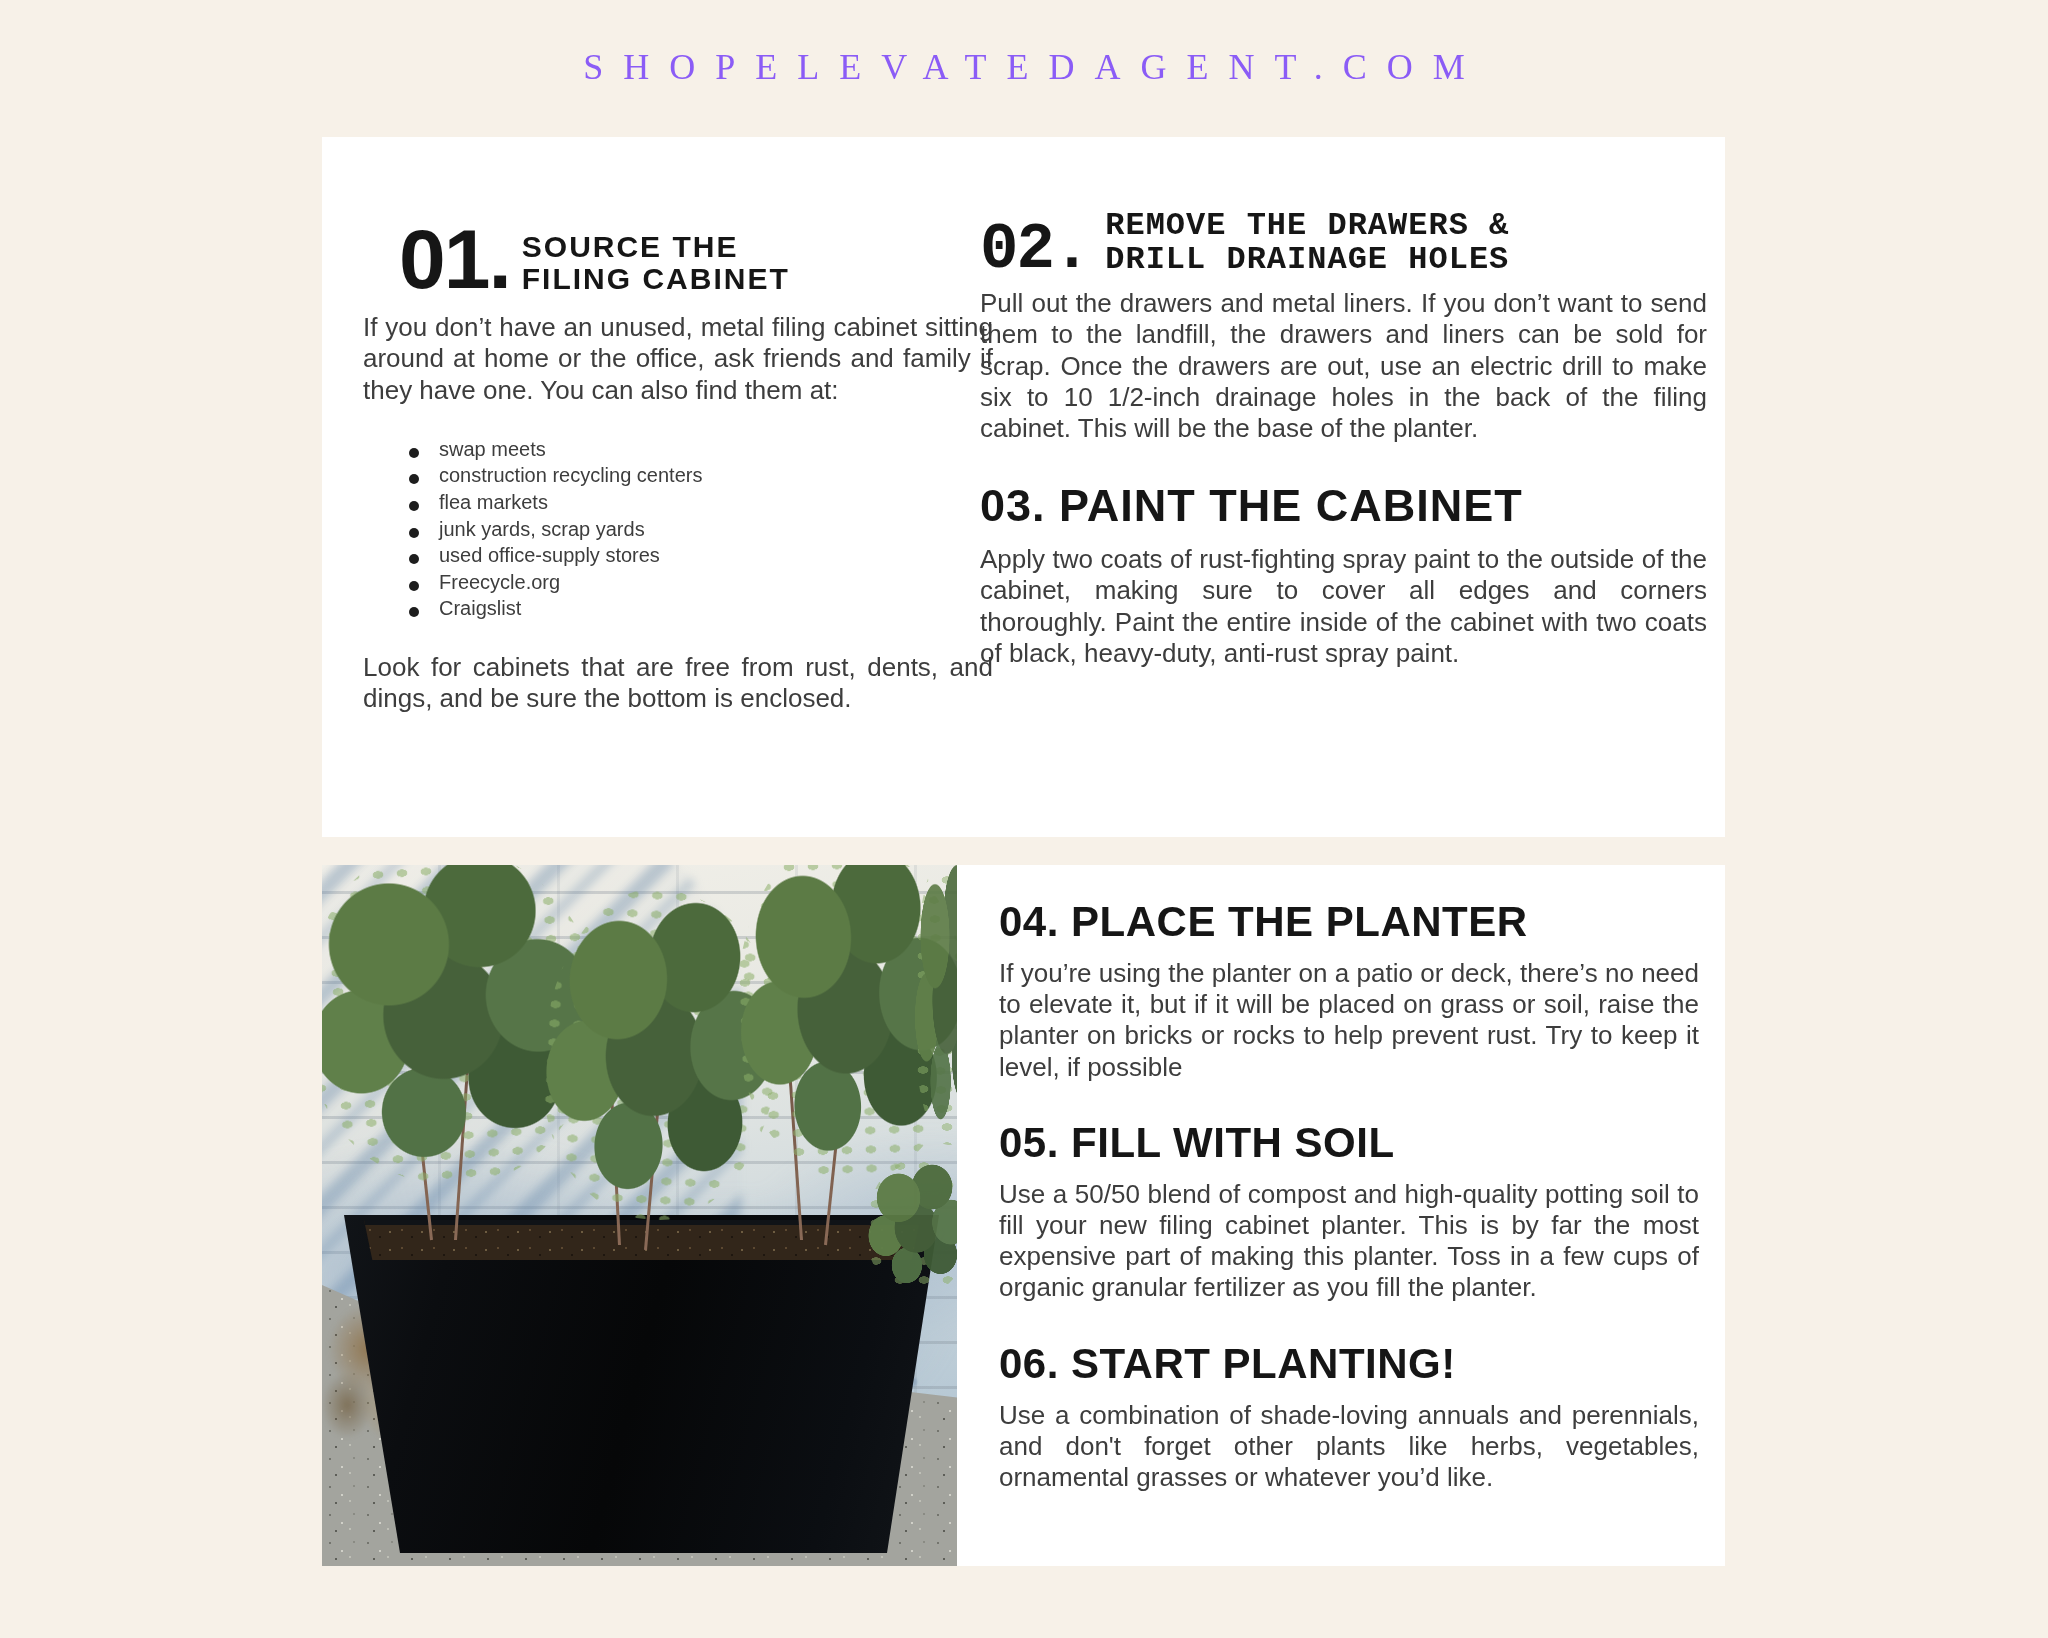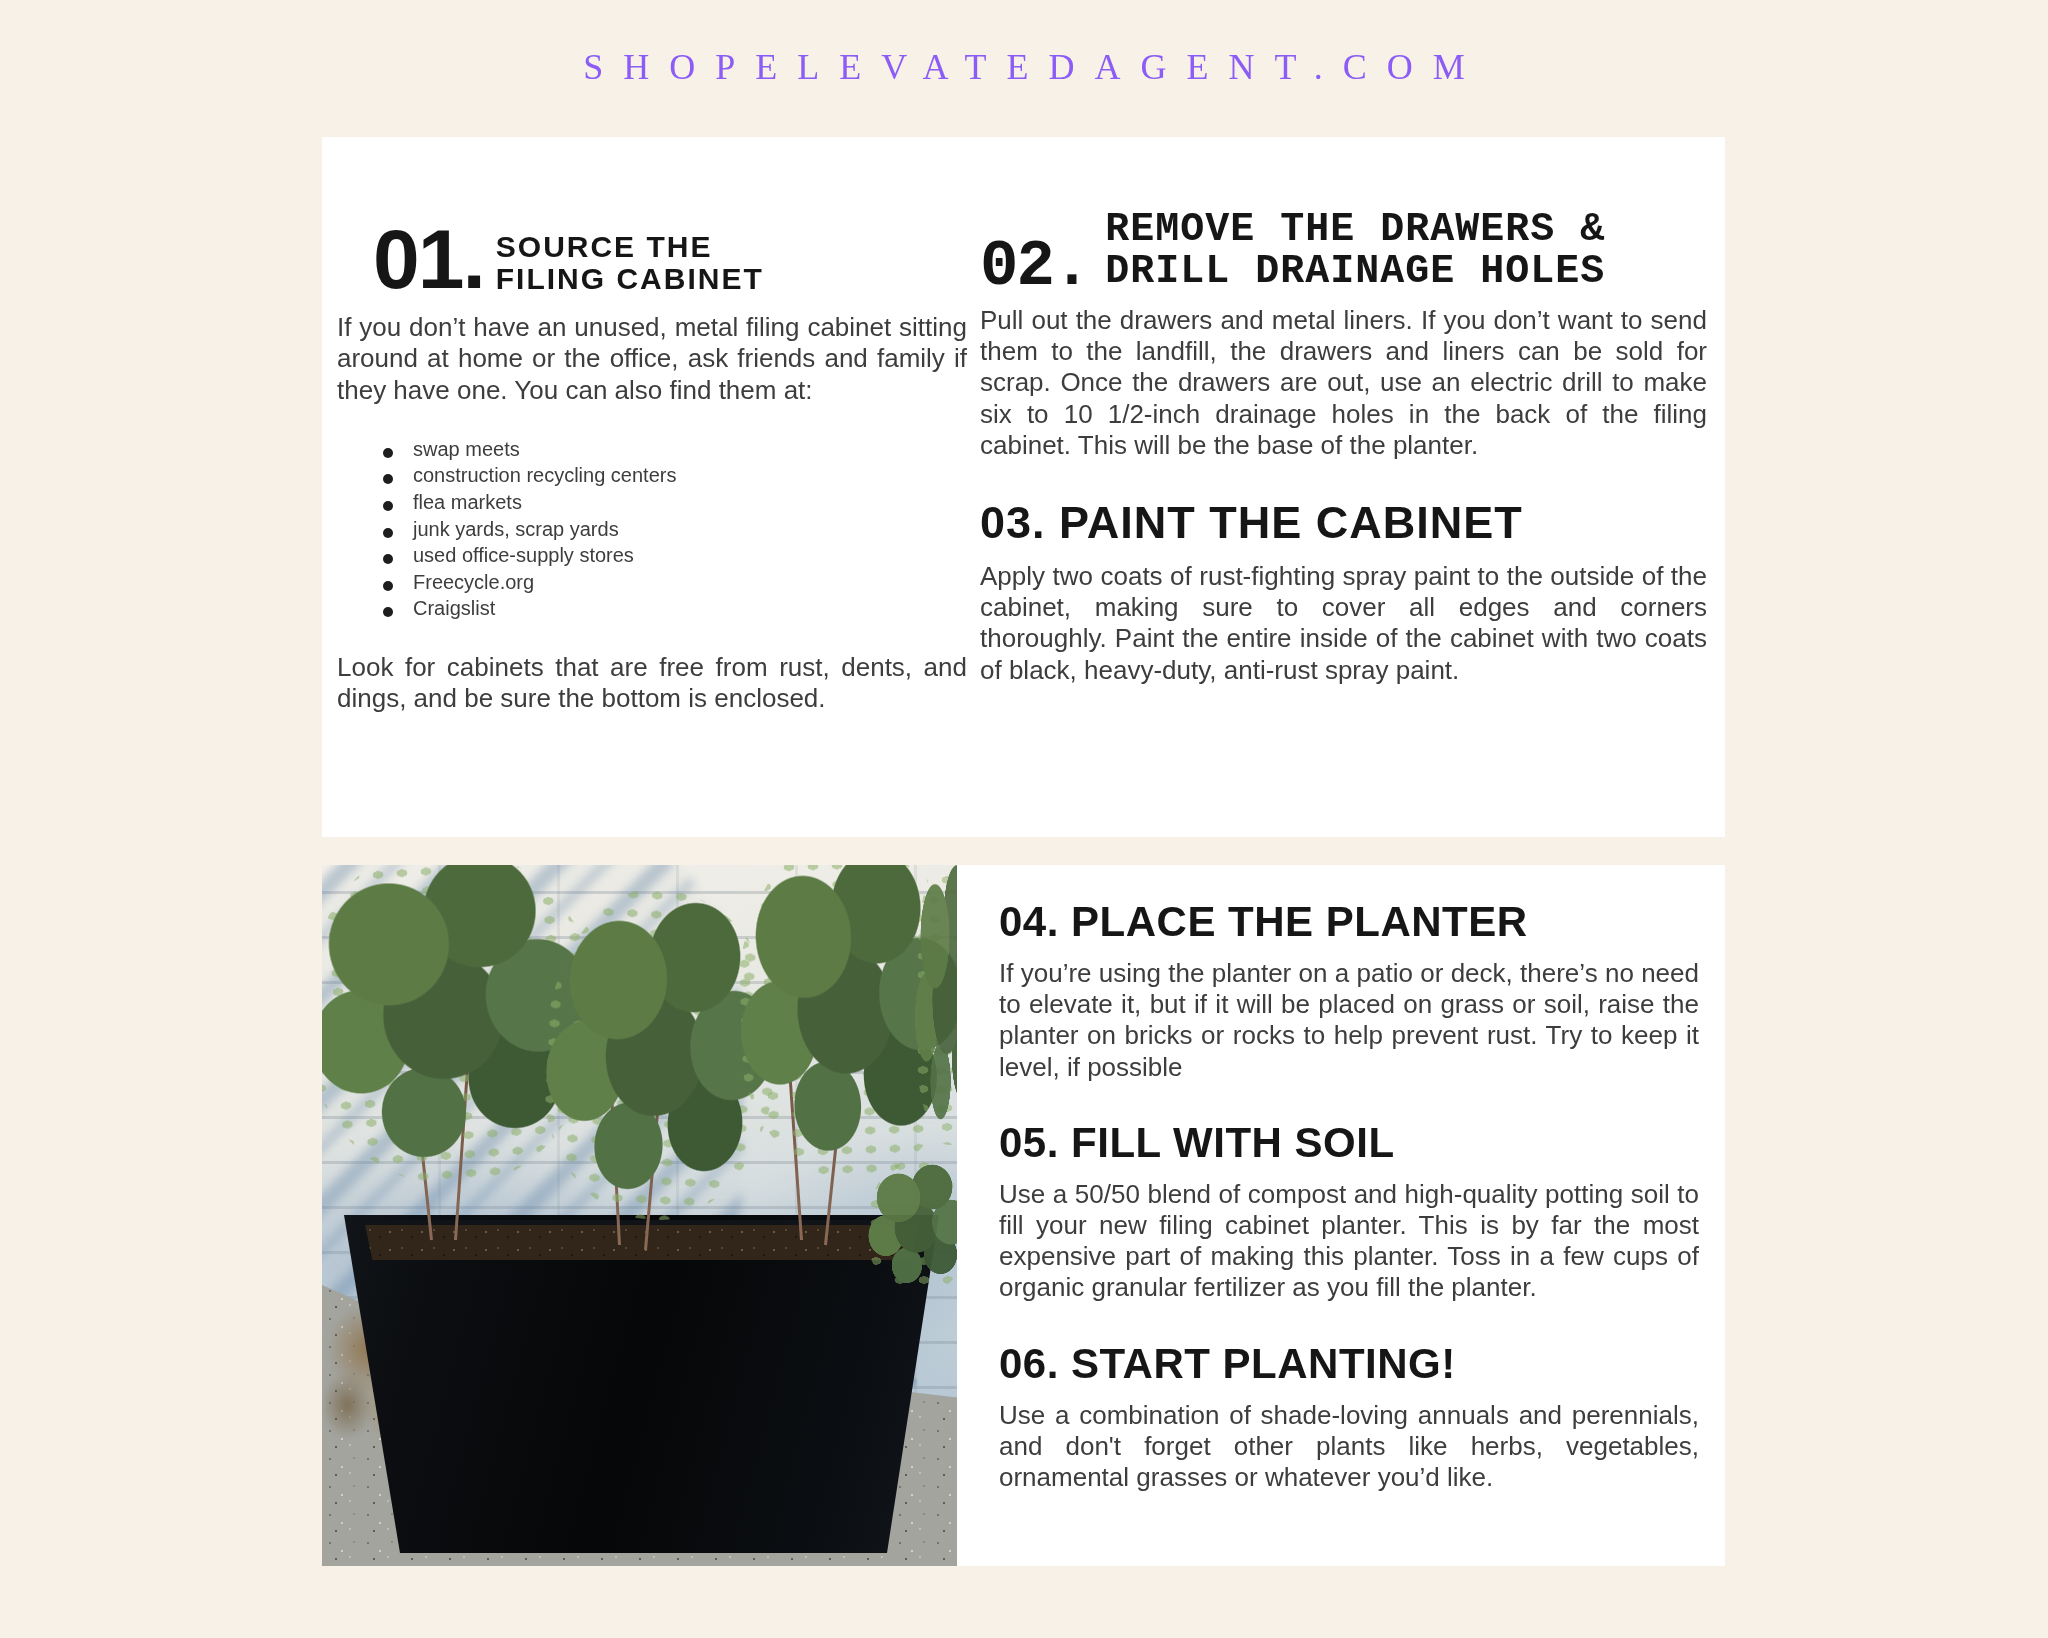--- a/index.html
+++ b/index.html
@@ -15,32 +15,32 @@
     text-align:center;
     font-family:"Liberation Serif", serif;
     font-size:36px;font-weight:400;color:#8b5cf6;
     letter-spacing:20px;text-indent:20px;
   }
   
   .card{position:absolute;background:#ffffff;}
   .card-top{left:322px;top:137px;width:1403px;height:700px;}
   .card-bottom{left:957px;top:865px;width:768px;height:701px;box-sizing:border-box;
                padding:33px 26px 0 42px;overflow:hidden;}
-  .col-left{position:absolute;left:15px;top:84px;width:630px;}
+  .col-left{position:absolute;left:41px;top:84px;width:630px;}
   .col-right{position:absolute;left:658px;top:72px;width:727px;}
 
   .step-head{display:flex;align-items:flex-end;}
   .step-head .num{font-weight:800;line-height:.92;letter-spacing:-2px;color:#161616;}
   .step-head .title{font-weight:800;line-height:1.05;letter-spacing:2px;color:#161616;}
   .head1{padding-left:36px;gap:12px;}
   .head1 .num{font-size:84px;margin-bottom:-4px;}
   .head1 .title{font-size:30px;}
   .head2{gap:16px;font-family:Liberation Mono, monospace;}
   .head2 .num{font-size:64px;margin-bottom:-4px;}
-  .head2 .title{font-size:40px;letter-spacing:1px;}
+  .head2 .title{font-size:32px;letter-spacing:1px;}
 
   .h-line{font-size:45px;font-weight:700;letter-spacing:1px;color:#161616;}
   .h-line-sm{font-size:42px;font-weight:800;letter-spacing:.5px;color:#161616;}
 
   .p{font-size:26px;line-height:1.2;color:#3d3d3d;text-align:justify;margin:0;}
   .col-left .p.intro{margin-top:18px;}
   .col-left .p.outro{margin-top:32px;}
   .col-right .p{margin-top:12px;}
   .col-right .h-line{margin-top:36px;}
   .card-bottom .p{margin-top:12px;}

